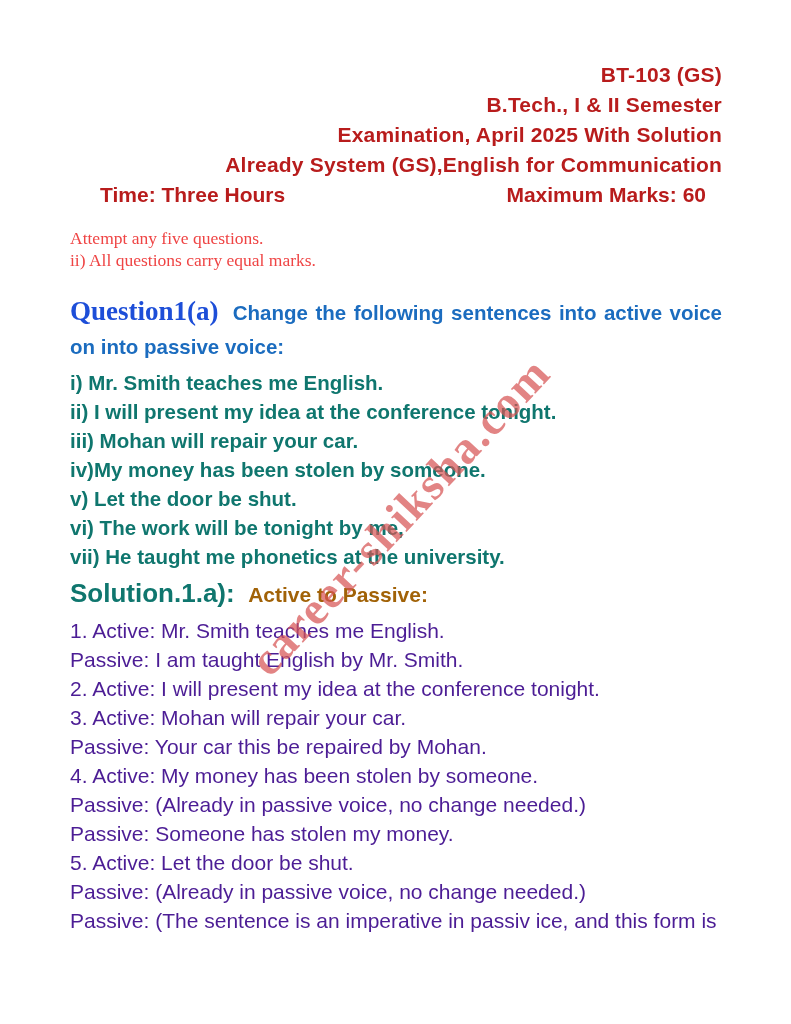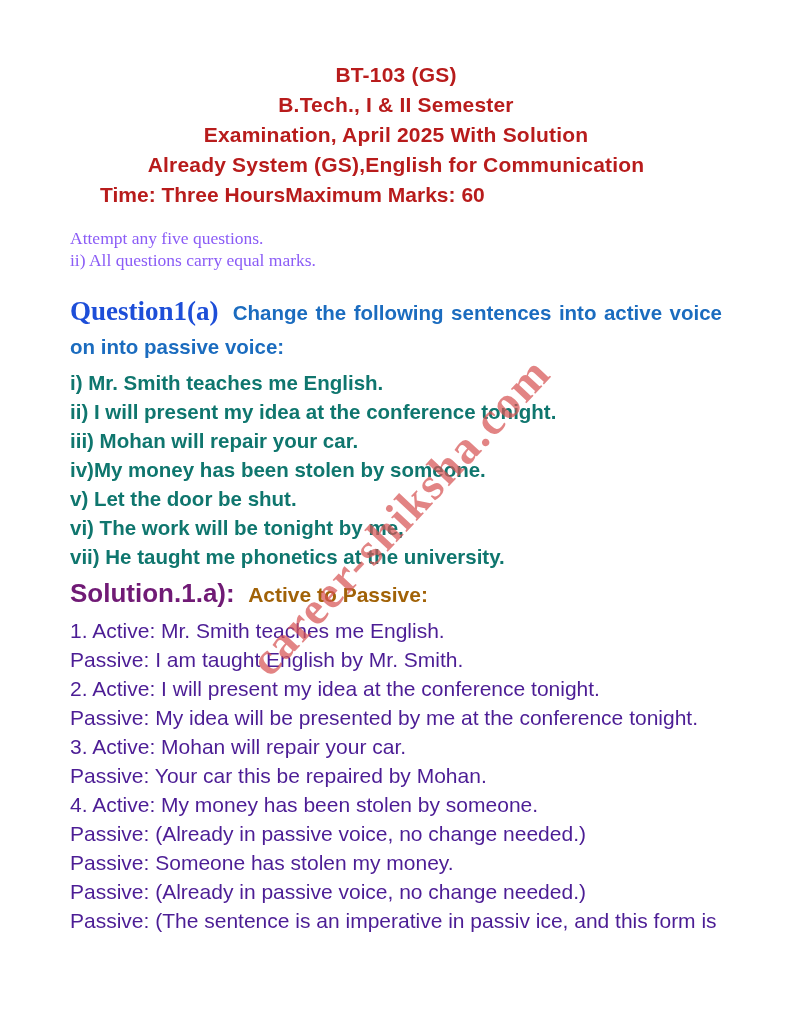--- a/index.html
+++ b/index.html
@@ -12,40 +12,41 @@
     background: #ffffff;
     overflow: hidden;
     font-family: "Liberation Sans", sans-serif;
   }
   .content {
     position: relative;
     padding: 60px 69px 0 70px; 
   }
   
   .hdr-line {
-    text-align: center;
+    text-align: right;
     color: #b81c1c;
     font-weight: bold;
     font-size: 21px;
     line-height: 30px;
     letter-spacing: 0.2px;
   }
   .time-row {
     display: flex;
+    justify-content: space-between;
     color: #b81c1c;
     font-weight: bold;
     font-size: 21px;
     line-height: 30px;
     padding: 0 16px 0 30px;
   }
   
   .instructions {
     margin-top: 17px;
     font-family: "Liberation Serif", serif;
-    color: #8b5cf6;
+    color: #ef4444;
     font-size: 17.5px;
     line-height: 22px;
   }
   
   .question-para {
     margin-top: 24px;
     text-align: justify;
     line-height: 32px;
   }
   .qnum {
@@ -68,21 +69,21 @@
     line-height: 29px;
   }
   
   .sol-head {
     margin-top: 5px;
     line-height: 34px;
     white-space: nowrap;
   }
   .sol-label {
     font-weight: bold;
-    color: #701a75;
+    color: #0f766e;
     font-size: 26px;
     margin-right: 9px;
   }
   .sol-sub {
     font-weight: bold;
     color: #a16207;
     font-size: 21px;
   }
   .sol-body { margin-top: 2px; }
   .sol-line {
@@ -148,24 +149,24 @@
 
     <div class="sol-head">
       <span class="sol-label">Solution.1.a):</span>
       <span class="sol-sub">Active to Passive:</span>
     </div>
 
     <div class="sol-body">
       <div class="sol-line">1. Active: Mr. Smith teaches me English.</div>
       <div class="sol-line">Passive: I am taught English by Mr. Smith.</div>
       <div class="sol-line">2. Active: I will present my idea at the conference tonight.</div>
-      <div class="sol-line">Passive: My idea will be presented by me at the conference tonight.</div>
       <div class="sol-line">3. Active: Mohan will repair your car.</div>
       <div class="sol-line">Passive: Your car this be repaired by Mohan.</div>
       <div class="sol-line">4. Active: My money has been stolen by someone.</div>
       <div class="sol-line">Passive: (Already in passive voice, no change needed.)</div>
       <div class="sol-line">Passive: Someone has stolen my money.</div>
+      <div class="sol-line">5. Active: Let the door be shut.</div>
       <div class="sol-line">Passive: (Already in passive voice, no change needed.)</div>
       <div class="sol-line">Passive: (The sentence is an imperative in passiv ice, and this form is</div>
     </div>
 
   </div>
 </div>
 
 </body></html>

